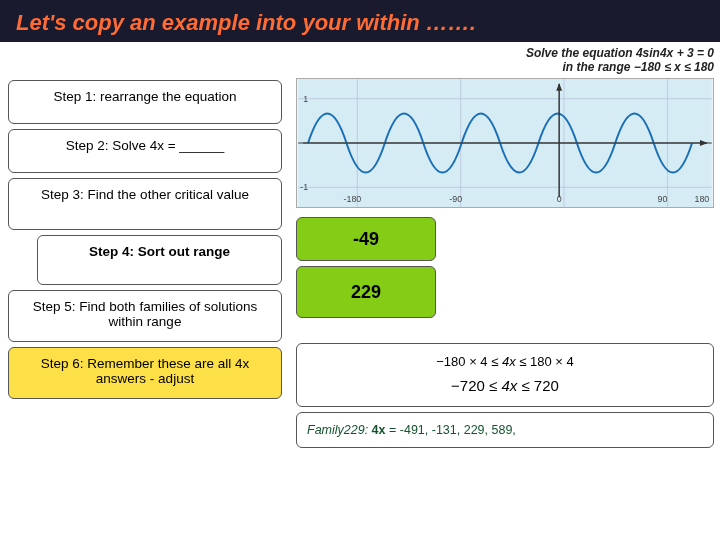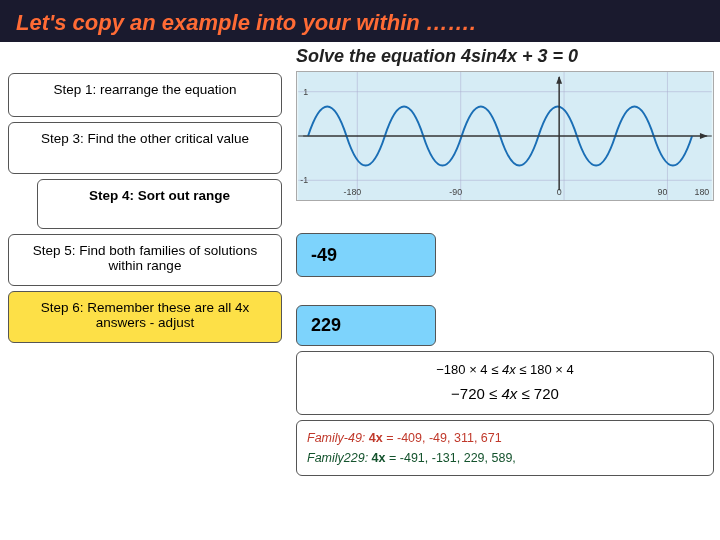--- a/index.html
+++ b/index.html
@@ -59,45 +59,46 @@
     .step-2 { min-height: 44px; }
     .step-3 { min-height: 52px; }
     .step-4 { min-height: 50px; font-weight: bold; margin-left: 29px; }
     .step-5 { min-height: 52px; }
     .step-6 { min-height: 52px; background: #fde047; }
 
     .answer-box {
       border: 1.5px solid #555;
       border-radius: 6px;
       padding: 8px 14px;
-      background: #7dd3fc;
+      background: #84cc16;
       font-size: 15px;
       text-align: center;
       display: flex;
       align-items: center;
-      margin-top: 23px;
+      justify-content: center;
     }
 
     .graph-area {
       border: 1.5px solid #aaa;
       background: #e8f4f8;
       position: relative;
       height: 130px;
       margin-bottom: 4px;
       overflow: hidden;
     }
 
     .range-box {
       border: 1.5px solid #555;
       border-radius: 6px;
       padding: 7px 10px;
       background: #fff;
       font-size: 13px;
       text-align: center;
       line-height: 1.7;
+      margin-top: 20px;
     }
 
     .family-box {
       border: 1.5px solid #555;
       border-radius: 6px;
       padding: 7px 10px;
       background: #fff;
       font-size: 12.5px;
       text-align: left;
       line-height: 1.6;
@@ -121,33 +122,37 @@
 
 <div class="page-header">
   <span>Let's copy an example into your within …….</span>
 </div>
 
 <div style="display:flex; flex-direction:row; width:720px;">
 
   <div style="width:290px; padding:4px 8px 2px 8px; display:flex; align-items:center; justify-content:center;">
   </div>
 
-  <div style="width:430px; padding:4px 6px 0 6px; text-align:left; font-style:italic; font-size:18px; font-weight:bold; color:#222;">
+  <div style="width:430px; padding:4px 6px 0 6px; text-align:right; font-style:italic; font-size:12px; font-weight:bold; color:#222;">
     <div>Solve the equation 4sin4x + 3 = 0</div>
+    <div>in the range −180 ≤ x ≤ 180</div>
   </div>
 </div>
 
 <div class="content-area">
 
   <div class="left-column">
 
     <div class="step-box step-1">
       <span>Step 1: rearrange the equation</span>
     </div>
 
+    <div class="step-box step-2">
+      <span>Step 2: Solve 4x = ______</span>
+    </div>
 
     <div class="step-box step-3">
       <span>Step 3: Find the other critical value</span>
     </div>
 
     <div class="step-box step-4">
       <span>Step 4: Sort out range</span>
     </div>
 
     <div class="step-box step-5">
@@ -207,40 +212,36 @@
     </div>
 
     <div style="display:flex; flex-direction:row; gap:5px; align-items:stretch;">
       <div class="answer-box" style="width:140px; height:44px;">
         <span style="font-size:18px; font-weight:bold;">-49</span>
       </div>
       <div style="flex:1;"></div>
     </div>
 
     <div style="display:flex; flex-direction:row; gap:5px; align-items:stretch;">
-      <div class="answer-box" style="width:140px; height:41px;">
+      <div class="answer-box" style="width:140px; height:52px;">
         <span style="font-size:18px; font-weight:bold;">229</span>
       </div>
       <div style="flex:1;"></div>
     </div>
 
     <div class="range-box">
       <div style="font-size:13px;">
         −180 × 4 ≤ <i>4x</i> ≤ 180 × 4
       </div>
       <div style="font-size:15px;">
         −720 ≤ <i>4x</i> ≤ 720
       </div>
     </div>
 
     <div class="family-box">
-      <div class="family-49">
-        <span class="family-label">Family-49: </span>
-        <span><b>4x</b> = -409, -49, 311, 671</span>
-      </div>
       <div class="family-229">
         <span class="family-label">Family229: </span>
         <span><b>4x</b> = -491, -131, 229, 589,</span>
       </div>
     </div>
 
 
   </div>
 </div>
 

